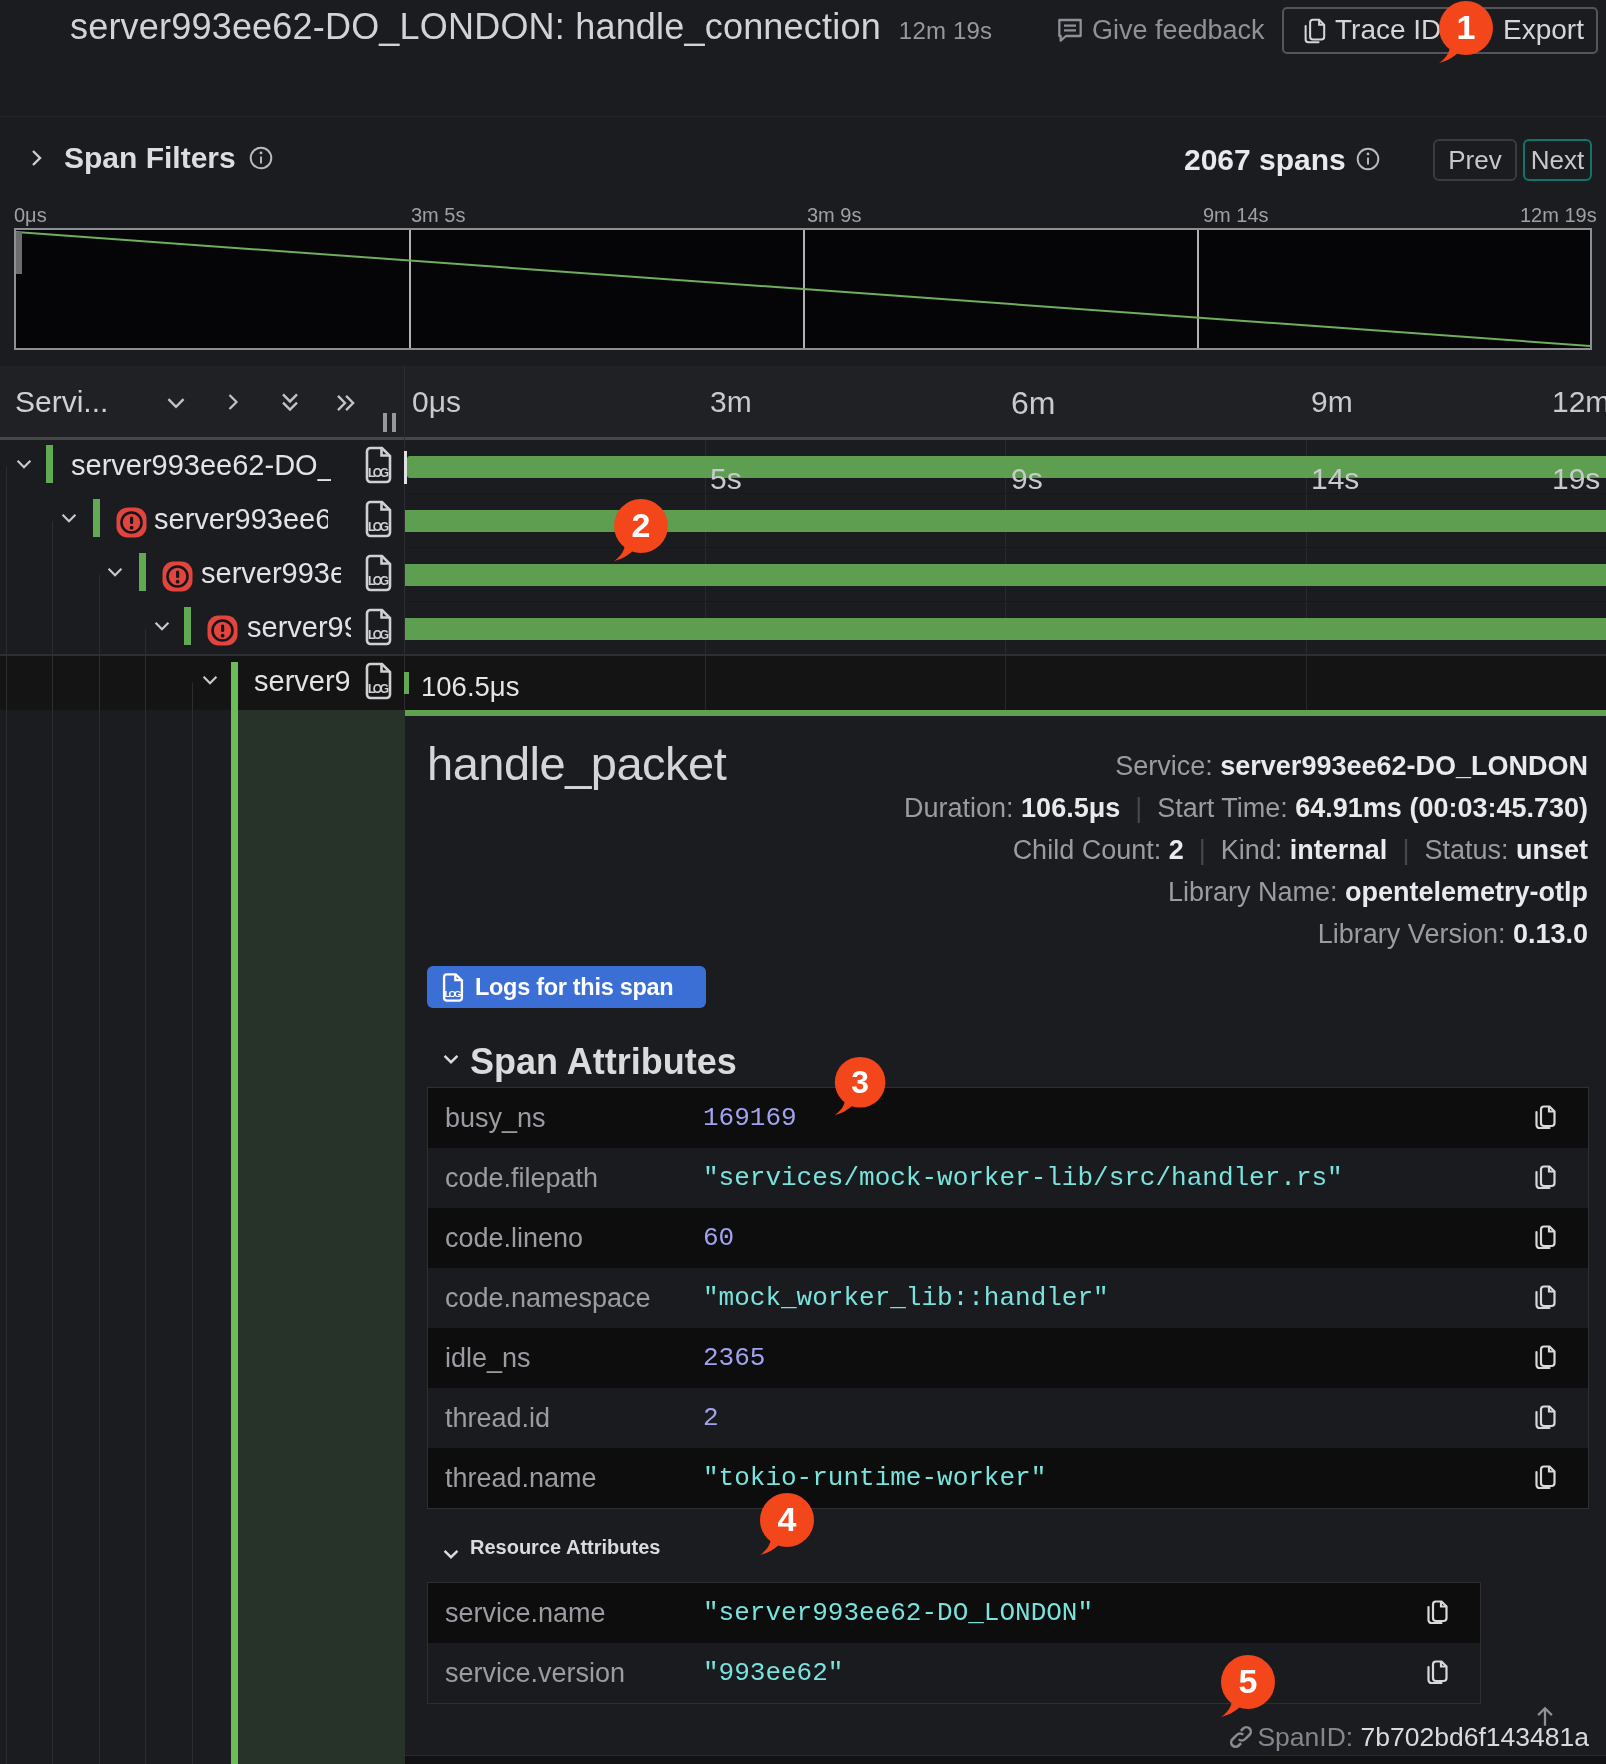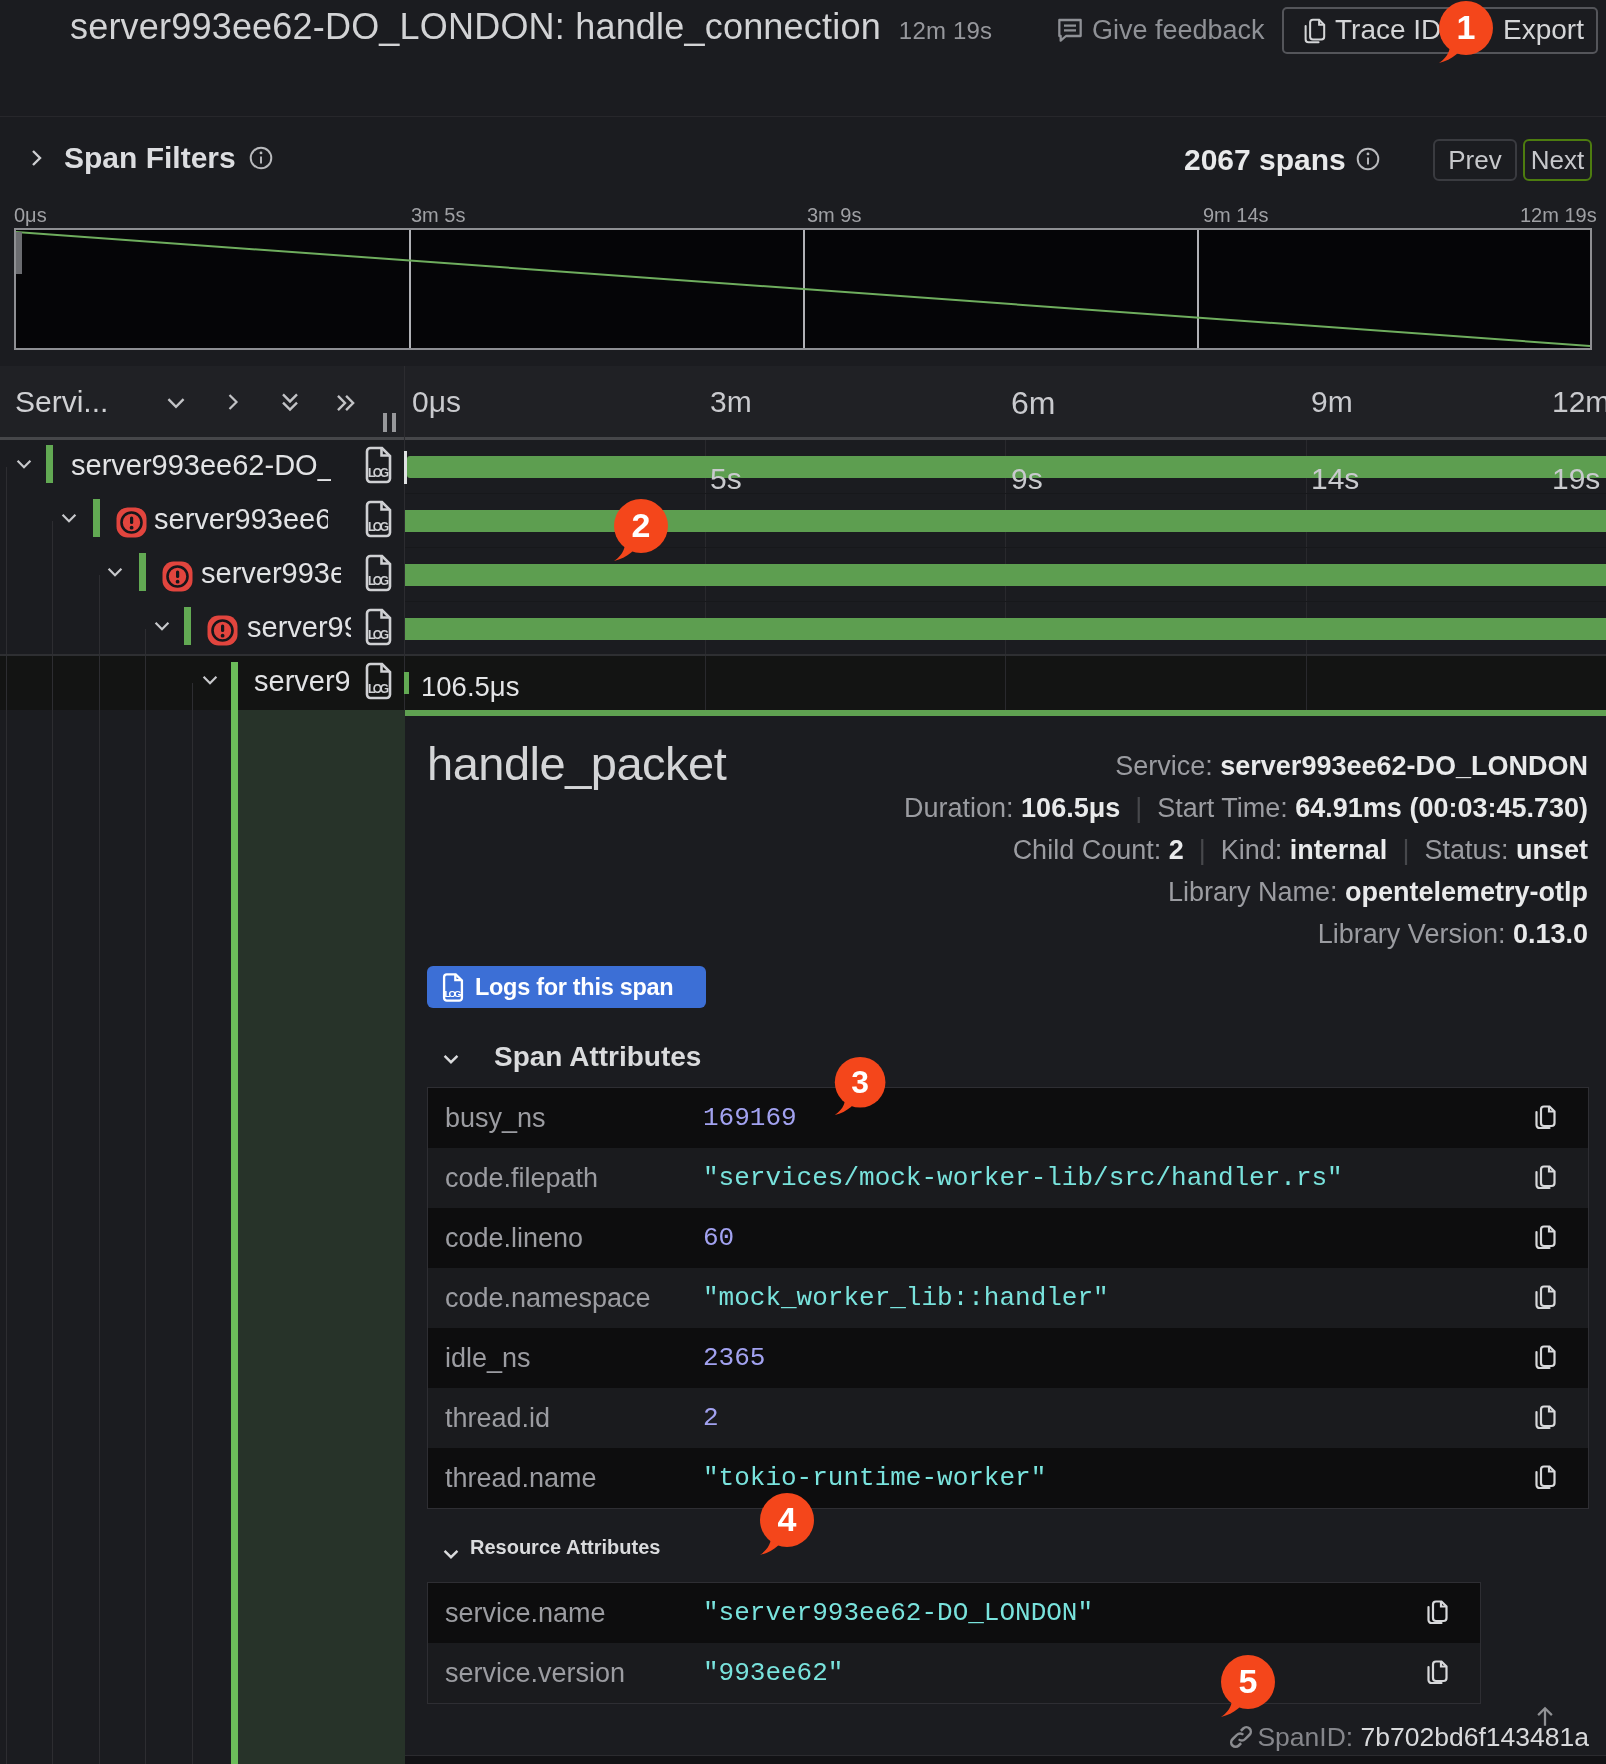--- a/index.html
+++ b/index.html
@@ -87,21 +87,21 @@
   </div>
   <div class="abs" style="left:1184px; top:143px; font-size:30px; font-weight:600; color:#e8e9ea;">2067 spans</div>
   <div class="abs" style="left:1355px; top:146px;">
     <svg width="26" height="26" viewBox="0 0 24 24" fill="none" stroke="#b9babd" stroke-width="1.8">
         <circle cx="12" cy="12" r="9.5"></circle>
         <line x1="12" y1="10.6" x2="12" y2="17"></line>
         <circle cx="12" cy="7.3" r="1.3" fill="#b9babd" stroke="none"></circle>
       </svg>
   </div>
   <div class="abs" style="left:1433px; top:139px; width:84px; height:42px; border:2px solid #3a3b40; border-radius:6px; display:flex; align-items:center; justify-content:center; font-size:26px; color:#c7c8cb;">Prev</div>
-  <div class="abs" style="left:1523px; top:139px; width:69px; height:42px; border:2px solid #4d7c0f; border-radius:6px; display:flex; align-items:center; justify-content:center; font-size:26px; color:#c7c8cb;">Next</div>
+  <div class="abs" style="left:1523px; top:139px; width:69px; height:42px; border:2px solid #0f766e; border-radius:6px; display:flex; align-items:center; justify-content:center; font-size:26px; color:#c7c8cb;">Next</div>
 
   <div class="abs" style="left:14px; top:204px; font-size:20px; color:#9fa0a4;">0μs</div>
   <div class="abs" style="left:411px; top:204px; font-size:20px; color:#9fa0a4;">3m 5s</div>
   <div class="abs" style="left:807px; top:204px; font-size:20px; color:#9fa0a4;">3m 9s</div>
   <div class="abs" style="left:1203px; top:204px; font-size:20px; color:#9fa0a4;">9m 14s</div>
   <div class="abs" style="left:1520px; top:204px; font-size:20px; color:#9fa0a4;">12m 19s</div>
 
   <div class="abs" style="left:14px; top:228px; width:1578px; height:122px; background:#050507; border:2px solid #8e8f93;">
     <div class="abs" style="left:393px; top:0; width:2px; height:118px; background:#b0b1b5;"></div>
     <div class="abs" style="left:787px; top:0; width:2px; height:118px; background:#b0b1b5;"></div>
@@ -289,21 +289,21 @@
       <text x="4.5" y="32.5" font-size="12.5" font-weight="700" fill="#fff" font-family="Liberation Sans, sans-serif" textLength="22">LOG</text>
     </svg>
     <span style="font-size:23.5px; font-weight:700; color:#fff; letter-spacing:-0.3px;">Logs for this span</span>
   </div>
 
   <div class="abs" style="left:440px; top:1048px;">
       <svg width="22" height="22" viewBox="0 0 24 24" fill="none" stroke="#dadbdd" stroke-width="2.6">
         <path d="M5 8.5 l7 7 7-7"></path>
       </svg>
     </div>
-  <div class="abs" style="left:470px; top:1041px; font-size:28px; font-weight:600; color:#dadbdd;margin-left:24px;">Span Attributes</div>
+  <div class="abs" style="left:470px; top:1041px; font-size:36px; font-weight:600; color:#dadbdd;">Span Attributes</div>
 
   <div class="abs" style="left:427px; top:1087px; width:1162px; border:1px solid #2e2e33;">
     <div class="trow dark">
         <span class="k">busy_ns</span>
         <span class="v num">169169</span>
         <span class="cp">
           <svg width="27" height="30">
             <use href="#copyi"></use>
           </svg>
         </span>

